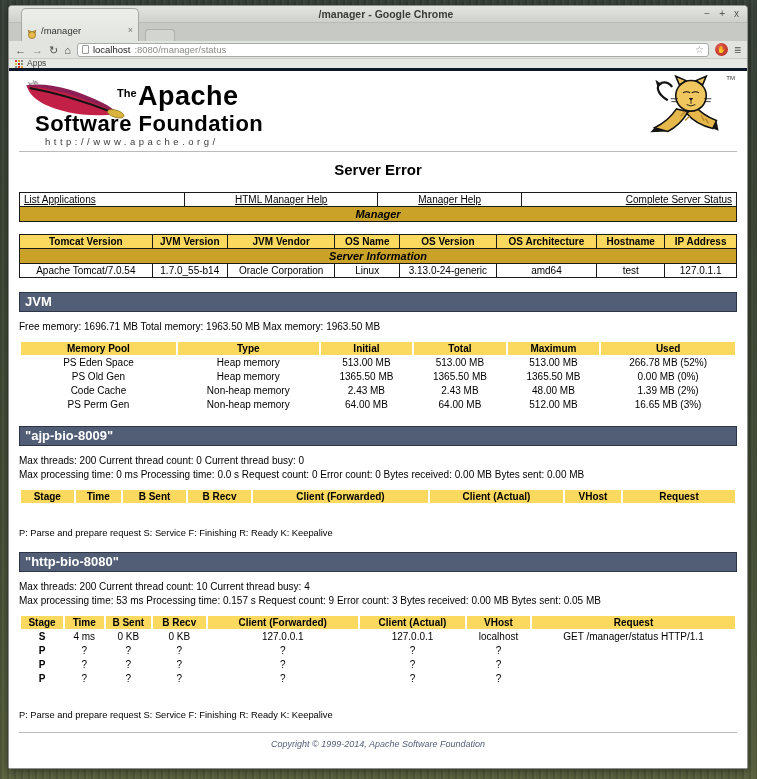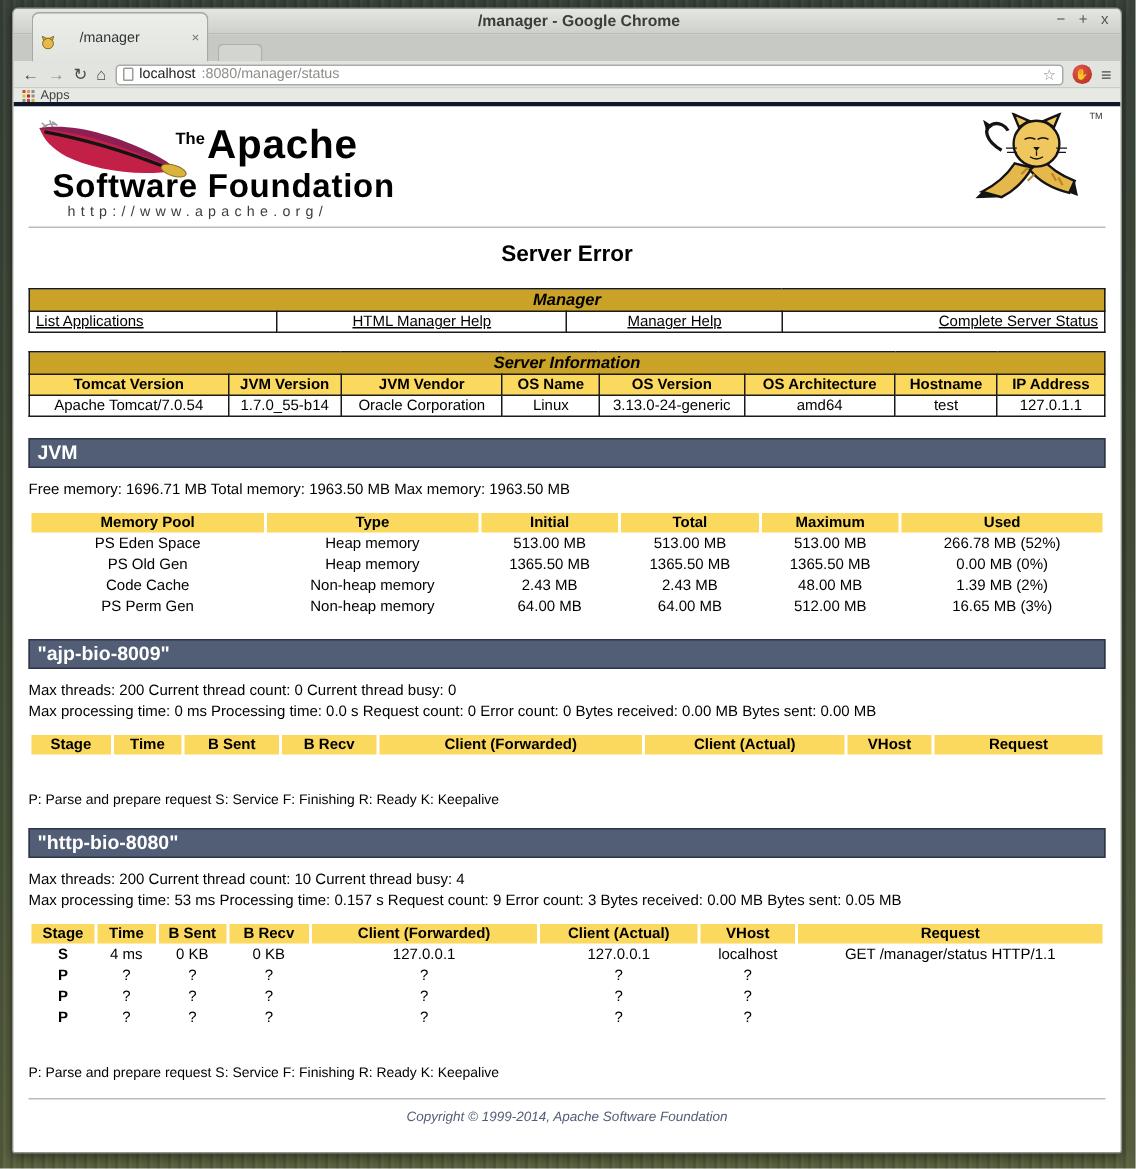--- a/index.html
+++ b/index.html
@@ -29,21 +29,21 @@
   .win-controls { position:absolute; right:8px; display:flex; gap:9px; }
   .win-controls span { font-size:10px; color:#555; line-height:10px; cursor:default; }
   
   .tabstrip {
     height:18px; background:#c6c9c4; display:flex; align-items:flex-end;
     padding-left:12px; flex:0 0 auto;
   }
   .tab {
     width:118px; height:16px; background:linear-gradient(180deg,#eceeea,#e2e4e0);
     border:1px solid #a5a8a3; border-bottom:none; border-radius:5px 5px 0 0;
-    display:flex; align-items:center; gap:16px; padding:16px 5px; position:relative;
+    display:flex; align-items:flex-start; gap:4px; padding:16px 5px; position:relative;
   }
   .tab .tab-label { font-size:9.5px; color:#333; flex:1; overflow:hidden; white-space:nowrap; }
   .tab .tab-close { font-size:9px; color:#777; }
   .favicon { width:10px; height:10px; display:inline-block; }
   .newtab {
     width:30px; height:12px; background:#d2d5d0; border:1px solid #aeb1ac;
     border-bottom:none; border-radius:4px 4px 0 0; margin-left:6px;
   }
   
   .toolbar {
@@ -208,55 +208,55 @@
 
     <table class="btable">
       <colgroup>
           <col style="width:23%">
           <col style="width:27%">
           <col style="width:20%">
           <col style="width:30%">
         </colgroup>
       <tbody>
           <tr>
-            <td class="trow" colspan="4">Manager</td>
-          </tr>
-      <tr>
         <td class="al"><span class="lnk">List Applications</span></td>
         <td class="ac"><span class="lnk">HTML Manager Help</span></td>
         <td class="ac"><span class="lnk">Manager Help</span></td>
         <td class="ar"><span class="lnk">Complete Server Status</span></td>
       </tr>
+      <tr>
+            <td class="trow" colspan="4">Manager</td>
+          </tr>
     </tbody>
       </table>
 
     <table class="btable">
       <colgroup>
           <col style="width:18.5%">
           <col style="width:10.5%">
           <col style="width:15%">
           <col style="width:9%">
           <col style="width:13.5%">
           <col style="width:14%">
           <col style="width:9.5%">
           <col style="width:10%">
         </colgroup>
       <tbody>
           <tr>
-            <td class="trow" colspan="8">Server Information</td>
-          </tr>
-      <tr>
             <th class="hdr">Tomcat Version</th>
             <th class="hdr">JVM Version</th>
             <th class="hdr">JVM Vendor</th>
             <th class="hdr">OS Name</th>
             <th class="hdr">OS Version</th>
             <th class="hdr">OS Architecture</th>
             <th class="hdr">Hostname</th>
             <th class="hdr">IP Address</th>
+          </tr>
+      <tr>
+            <td class="trow" colspan="8">Server Information</td>
           </tr>
       </tbody>
         <tbody>
           <tr>
             <td>Apache Tomcat/7.0.54</td>
             <td>1.7.0_55-b14</td>
             <td>Oracle Corporation</td>
             <td>Linux</td>
             <td>3.13.0-24-generic</td>
             <td>amd64</td>

